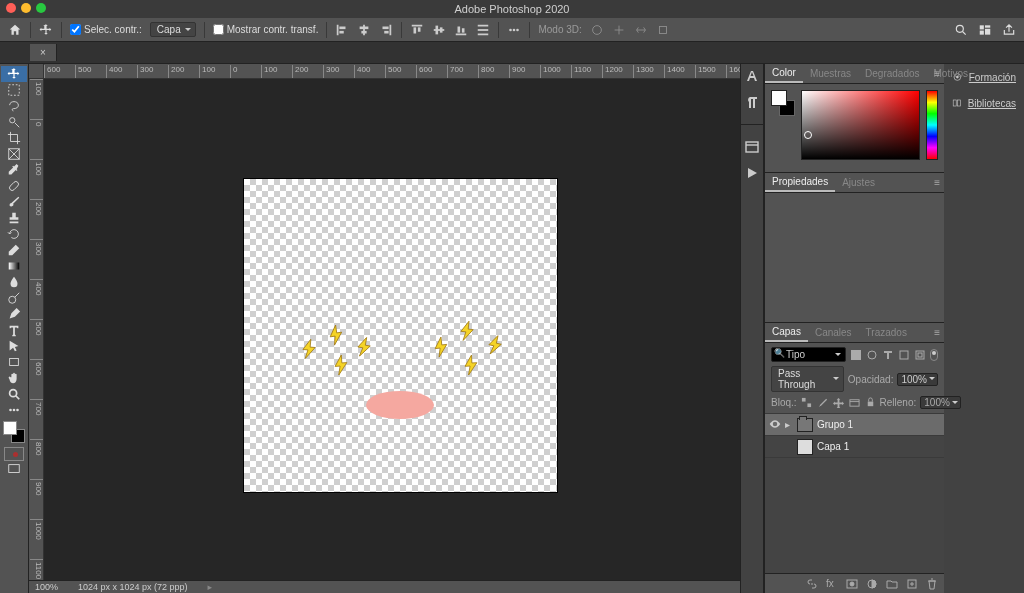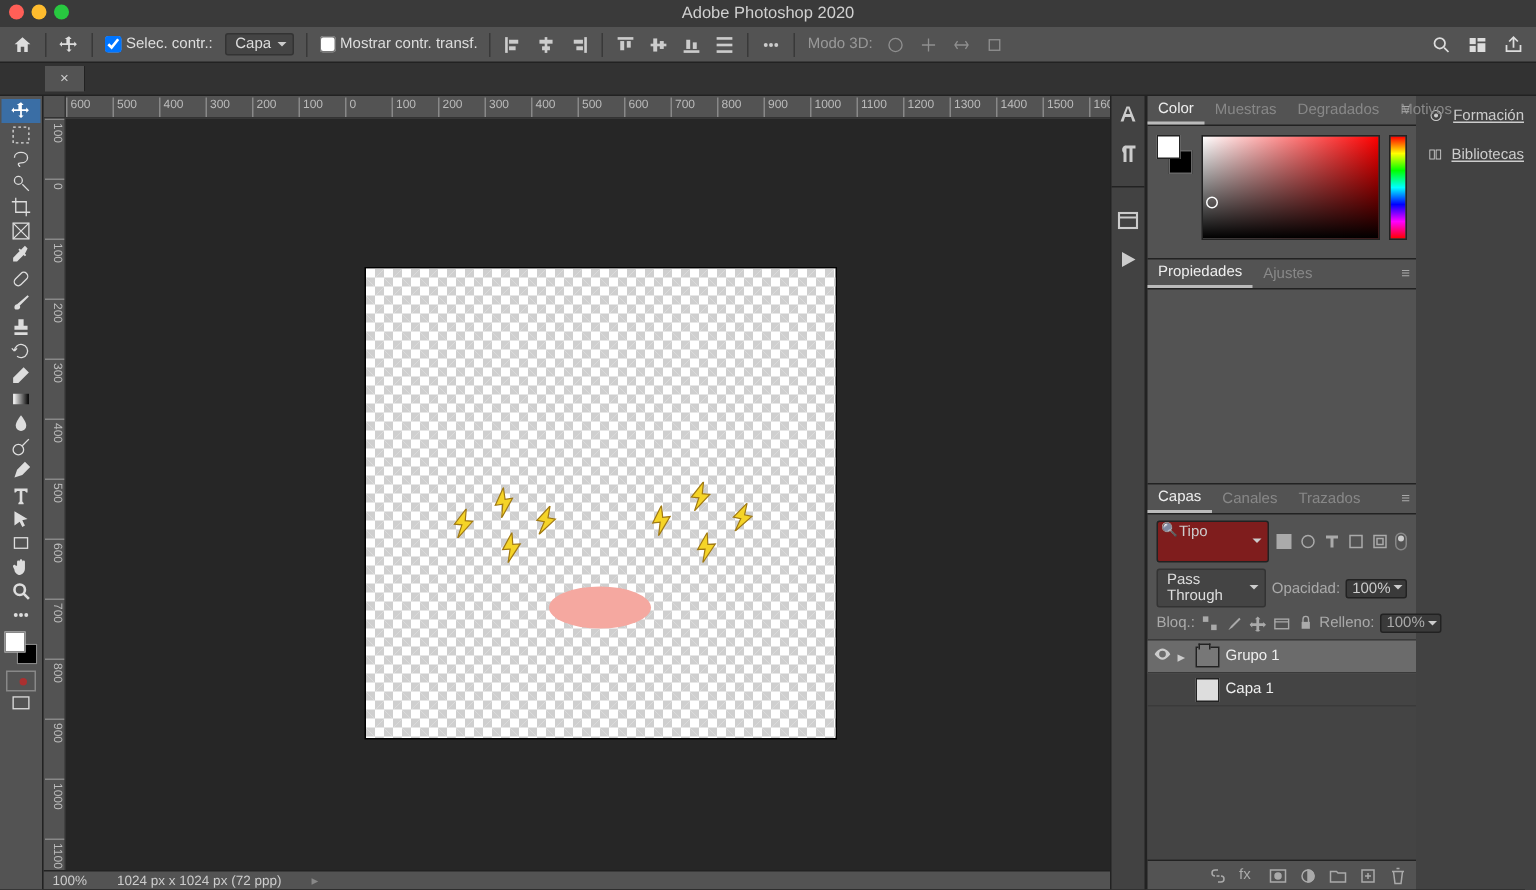--- a/index.html
+++ b/index.html
@@ -71,21 +71,21 @@
 .hue-strip { width:12px; height:70px; background:linear-gradient(to bottom,#ff0000,#ffff00,#00ff00,#00ffff,#0000ff,#ff00ff,#ff0000); border:1px solid #222;}
 .picker-ring{position:absolute;width:8px;height:8px;border:1px solid #fff;border-radius:50%;top:40px;left:2px;}
 .props-panel { border-top:1px solid #222; height:150px; }
 .props-body { padding:8px; color:#aaa; }
 .right-extra { width:80px; background:#424242; display:flex; flex-direction:column;}
 .re-item { display:flex; align-items:center; gap:6px; padding:6px 8px; color:#ccc;text-decoration:underline; }
 .re-item svg{width:14px;height:14px;}
 .layers-panel { flex:1; border-top:1px solid #222; display:flex; flex-direction:column; min-height:0;}
 .layers-controls { padding:4px 6px; display:flex; flex-direction:column; gap:4px; border-bottom:1px solid #3a3a3a;}
 .lc-row { display:flex; align-items:center; gap:4px; }
-.search-kind { flex:1; background:#7f1d1d; border:1px solid #222; border-radius:2px; padding:1px 14px 1px 14px; color:#ccc; position:relative; height:28px;}
+.search-kind { flex:1; background:#000000; border:1px solid #222; border-radius:2px; padding:1px 14px 1px 14px; color:#ccc; position:relative; height:15px;}
 .search-kind::before{content:"🔍";position:absolute;left:2px;top:0;font-size:9px;}
 .search-kind::after{content:"";position:absolute;right:4px;top:50%;margin-top:-2px;border:3px solid transparent;border-top-color:#ccc;}
 .filter-icons{display:flex;gap:4px;color:#aaa;}
 .filter-icons span{width:12px;height:12px;display:inline-flex;align-items:center;justify-content:center;}
 .blend-row .dropdown{flex:1;}
 .opac-label{color:#aaa;}
 .opac-val{background:#3a3a3a;border:1px solid #222;padding:0 10px 0 3px;border-radius:2px;position:relative;}
 .opac-val::after{content:"";position:absolute;right:2px;top:50%;margin-top:-2px;border:3px solid transparent;border-top-color:#ccc;}
 .lock-row{display:flex;align-items:center;gap:4px;color:#aaa;}
 .lock-row .lock-icons{display:flex;gap:5px;}

